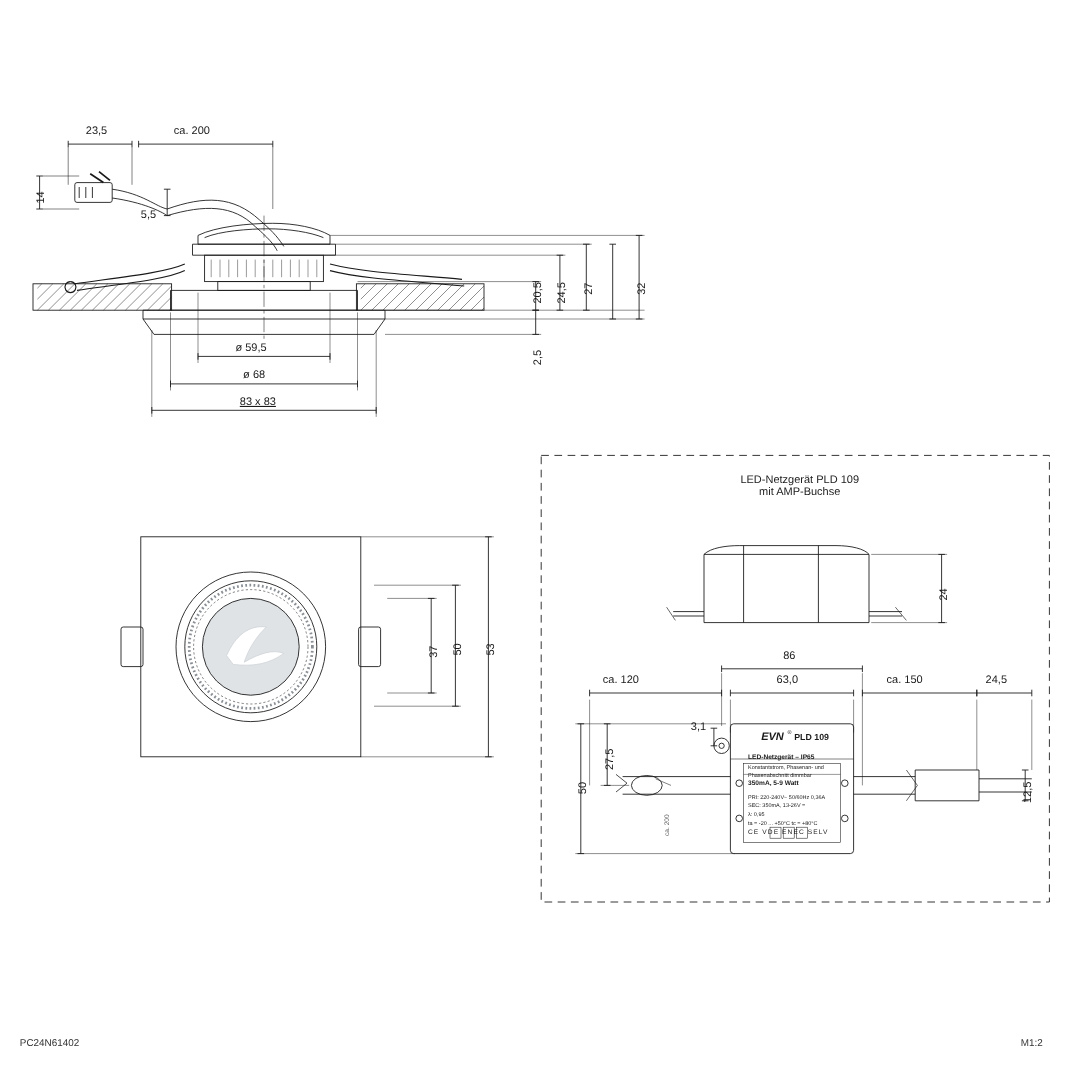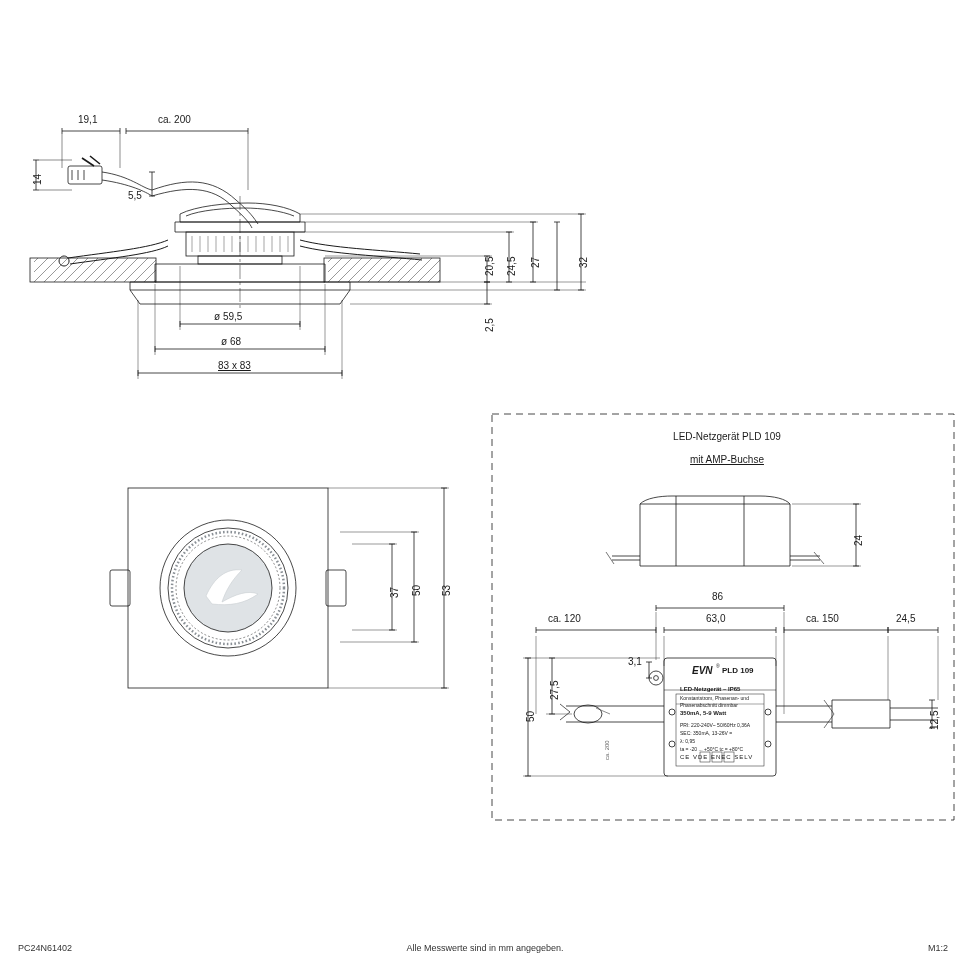--- a/index.html
+++ b/index.html
@@ -215,41 +215,41 @@
     <rect x="700" y="752" width="10" height="10" stroke-width="0.5"></rect>
     <rect x="712" y="752" width="10" height="10" stroke-width="0.5"></rect>
     <rect x="724" y="752" width="10" height="10" stroke-width="0.5"></rect>
   </g>
 
   <g>
     <circle cx="228" cy="588" r="56" fill="none" stroke="#8a9096" stroke-width="2.5" stroke-dasharray="1.6,2.2"></circle>
   </g>
 </svg>
 
-<div class="lbl" style="left:78px;top:114px;">19,1</div>
+<div class="lbl" style="left:78px;top:114px;">23,5</div>
 <div class="lbl" style="left:158px;top:114px;">ca. 200</div>
 <div class="lbl rot" style="left:32px;top:185px;">14</div>
 <div class="lbl" style="left:128px;top:190px;">5,5</div>
 
 <div class="lbl rot" style="left:484px;top:276px;">20,5</div>
 <div class="lbl rot" style="left:506px;top:276px;">24,5</div>
 <div class="lbl rot" style="left:530px;top:268px;">27</div>
 <div class="lbl rot" style="left:578px;top:268px;">32</div>
 <div class="lbl rot" style="left:484px;top:332px;">2,5</div>
 
 <div class="lbl" style="left:214px;top:311px;">ø 59,5</div>
 <div class="lbl" style="left:221px;top:336px;">ø 68</div>
 <div class="lbl" style="left:218px;top:360px;text-decoration:underline;">83 x 83</div>
 
 <div class="lbl rot" style="left:389px;top:598px;">37</div>
 <div class="lbl rot" style="left:411px;top:596px;">50</div>
 <div class="lbl rot" style="left:441px;top:596px;">53</div>
 
 <div class="lbl c" style="left:612px;top:431px;width:230px;">LED-Netzgerät PLD 109</div>
-<div class="lbl c" style="left:612px;top:454px;width:230px;text-decoration:underline;">mit AMP-Buchse</div>
+<div class="lbl c" style="left:612px;top:442px;width:230px;">mit AMP-Buchse</div>
 
 <div class="lbl rot" style="left:853px;top:546px;">24</div>
 <div class="lbl" style="left:548px;top:613px;">ca. 120</div>
 <div class="lbl" style="left:712px;top:591px;">86</div>
 <div class="lbl" style="left:706px;top:613px;">63,0</div>
 <div class="lbl" style="left:806px;top:613px;">ca. 150</div>
 <div class="lbl" style="left:896px;top:613px;">24,5</div>
 <div class="lbl" style="left:628px;top:656px;">3,1</div>
 <div class="lbl rot" style="left:525px;top:722px;">50</div>
 <div class="lbl rot" style="left:549px;top:700px;">27,5</div>
@@ -263,16 +263,15 @@
 <div class="lbl tiny2" style="left:680px;top:695px;">Konstantstrom, Phasenan- und</div>
 <div class="lbl tiny2" style="left:680px;top:702px;">Phasenabschnitt dimmbar</div>
 <div class="lbl tiny" style="left:680px;top:710px;font-weight:bold;">350mA, 5-9 Watt</div>
 <div class="lbl tiny2" style="left:680px;top:722px;">PRI: 220-240V~  50/60Hz 0,36A</div>
 <div class="lbl tiny2" style="left:680px;top:730px;">SEC: 350mA, 13-26V =</div>
 <div class="lbl tiny2" style="left:680px;top:738px;">λ: 0,95</div>
 <div class="lbl tiny2" style="left:680px;top:746px;">ta = -20 ... +50°C  tc = +80°C</div>
 <div class="lbl tiny" style="left:680px;top:754px;letter-spacing:1px;">CE VDE ENEC SELV</div>
 
 <div class="footer f-left">PC24N61402</div>
-<div class="footer f-mid">Alle Messwerte sind in mm angegeben.</div>
 <div class="footer f-right">M1:2</div>
 
 </div>
 
 </body></html>

